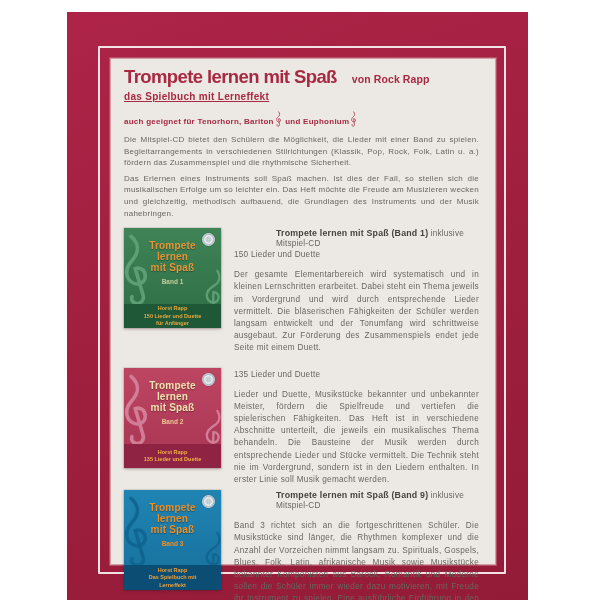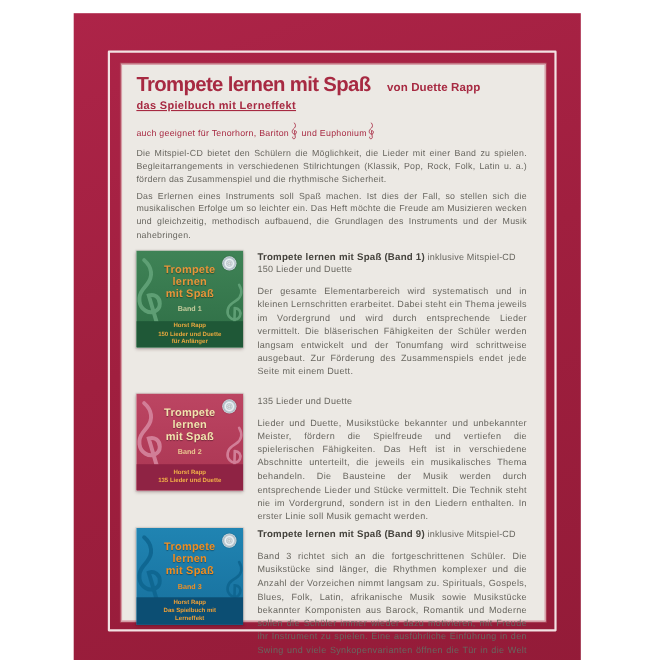--- a/index.html
+++ b/index.html
@@ -11,39 +11,39 @@
   .pinstripe{position:absolute;left:31px;top:34px;right:22px;bottom:38px;
         border:2px solid #f3e2e3;border-radius:1px;}
   .panel{position:absolute;left:43px;top:46px;right:32px;bottom:47px;
         background:#ece9e4;border:1px solid #d79ca6;box-shadow:0 0 0 1px #b24f62;
         padding:7px 16px 0 13px;box-sizing:border-box;}
   
   .titlerow{display:flex;align-items:baseline;white-space:nowrap;}
   .title{font-size:18.5px;font-weight:bold;letter-spacing:-0.6px;color:#a72a42;}
   .byline{font-size:10.5px;font-weight:bold;color:#a72a42;margin-left:15px;letter-spacing:0.1px;}
   .subtitle{font-size:10px;font-weight:bold;color:#a72a42;margin-top:3px;letter-spacing:0.3px;text-decoration:underline;}
-  .alsoline{font-size:8px;font-weight:normal;color:#a72a42;margin-top:9px;letter-spacing:0.25px;}
+  .alsoline{font-size:8px;font-weight:bold;color:#a72a42;margin-top:9px;letter-spacing:0.25px;}
   
   .intro{font-size:8px;line-height:11.6px;color:#68665f;text-align:justify;
          letter-spacing:0.25px;margin:7px 0 0 0;}
   .intro+.intro{margin-top:4px;}
   
   .section{display:flex;gap:13px;margin-top:0;}
   .sec1{margin-top:9px;}
   .sec2{margin-top:13px;}
   .sec3{margin-top:4px;}
   .seccol{flex:1;min-width:0;}
-  .sechead{font-size:8.8px;color:#45433d;letter-spacing:0.2px;}
+  .sechead{font-size:8.8px;color:#45433d;letter-spacing:0.2px;margin-left:42px;}
   .sechead b{font-weight:bold;}
   .sechead .rest{font-weight:normal;color:#68665f;font-size:8.2px;}
   .secsub{font-size:8.2px;color:#68665f;margin-top:2px;letter-spacing:0.25px;}
   .secbody{font-size:8.2px;line-height:12.2px;color:#68665f;text-align:justify;
            letter-spacing:0.3px;margin:10px 0 0 0;}
   
-  .cover{position:relative;width:97px;height:88px;flex-shrink:0;overflow:hidden;
+  .cover{position:relative;width:97px;height:100px;flex-shrink:0;overflow:hidden;
          box-shadow:0 1px 3px rgba(60,20,30,0.35),0 0 0 1px rgba(0,0,0,0.06);}
   .cov1{background:linear-gradient(#3f8356,#2e6d45);}
   .cov2{background:linear-gradient(#bc4562,#a93552);}
   .cov3{background:linear-gradient(#2084b2,#176f9c);}
   .orn{position:absolute;opacity:0.9;}
   .orn svg{display:block;}
   .orn1{left:-4px;top:4px;transform:rotate(-8deg);}
   .orn2{right:-2px;bottom:10px;transform:rotate(10deg);}
   .cov1 .orn{color:#63a379;}
   .cov2 .orn{color:#d5859e;}
@@ -88,21 +88,21 @@
   </defs>
 </svg>
 
 <div class="page">
   <div class="book">
     <div class="pinstripe"></div>
     <div class="panel">
 
       <div class="titlerow">
         <span class="title">Trompete lernen mit Spaß</span>
-        <span class="byline">von Duette Rapp</span>
+        <span class="byline">von Rock Rapp</span>
       </div>
       <div class="subtitle">das Spielbuch mit Lerneffekt</div>
       <div class="alsoline">
         <span>auch geeignet für Tenorhorn, Bariton</span><span class="clef"><svg width="7" height="16" viewBox="0 0 20 50">
               <use href="#treble"></use>
             </svg></span><span> und Euphonium</span><span class="clef"><svg width="7" height="16" viewBox="0 0 20 50">
               <use href="#treble"></use>
             </svg></span>
       </div>
 

